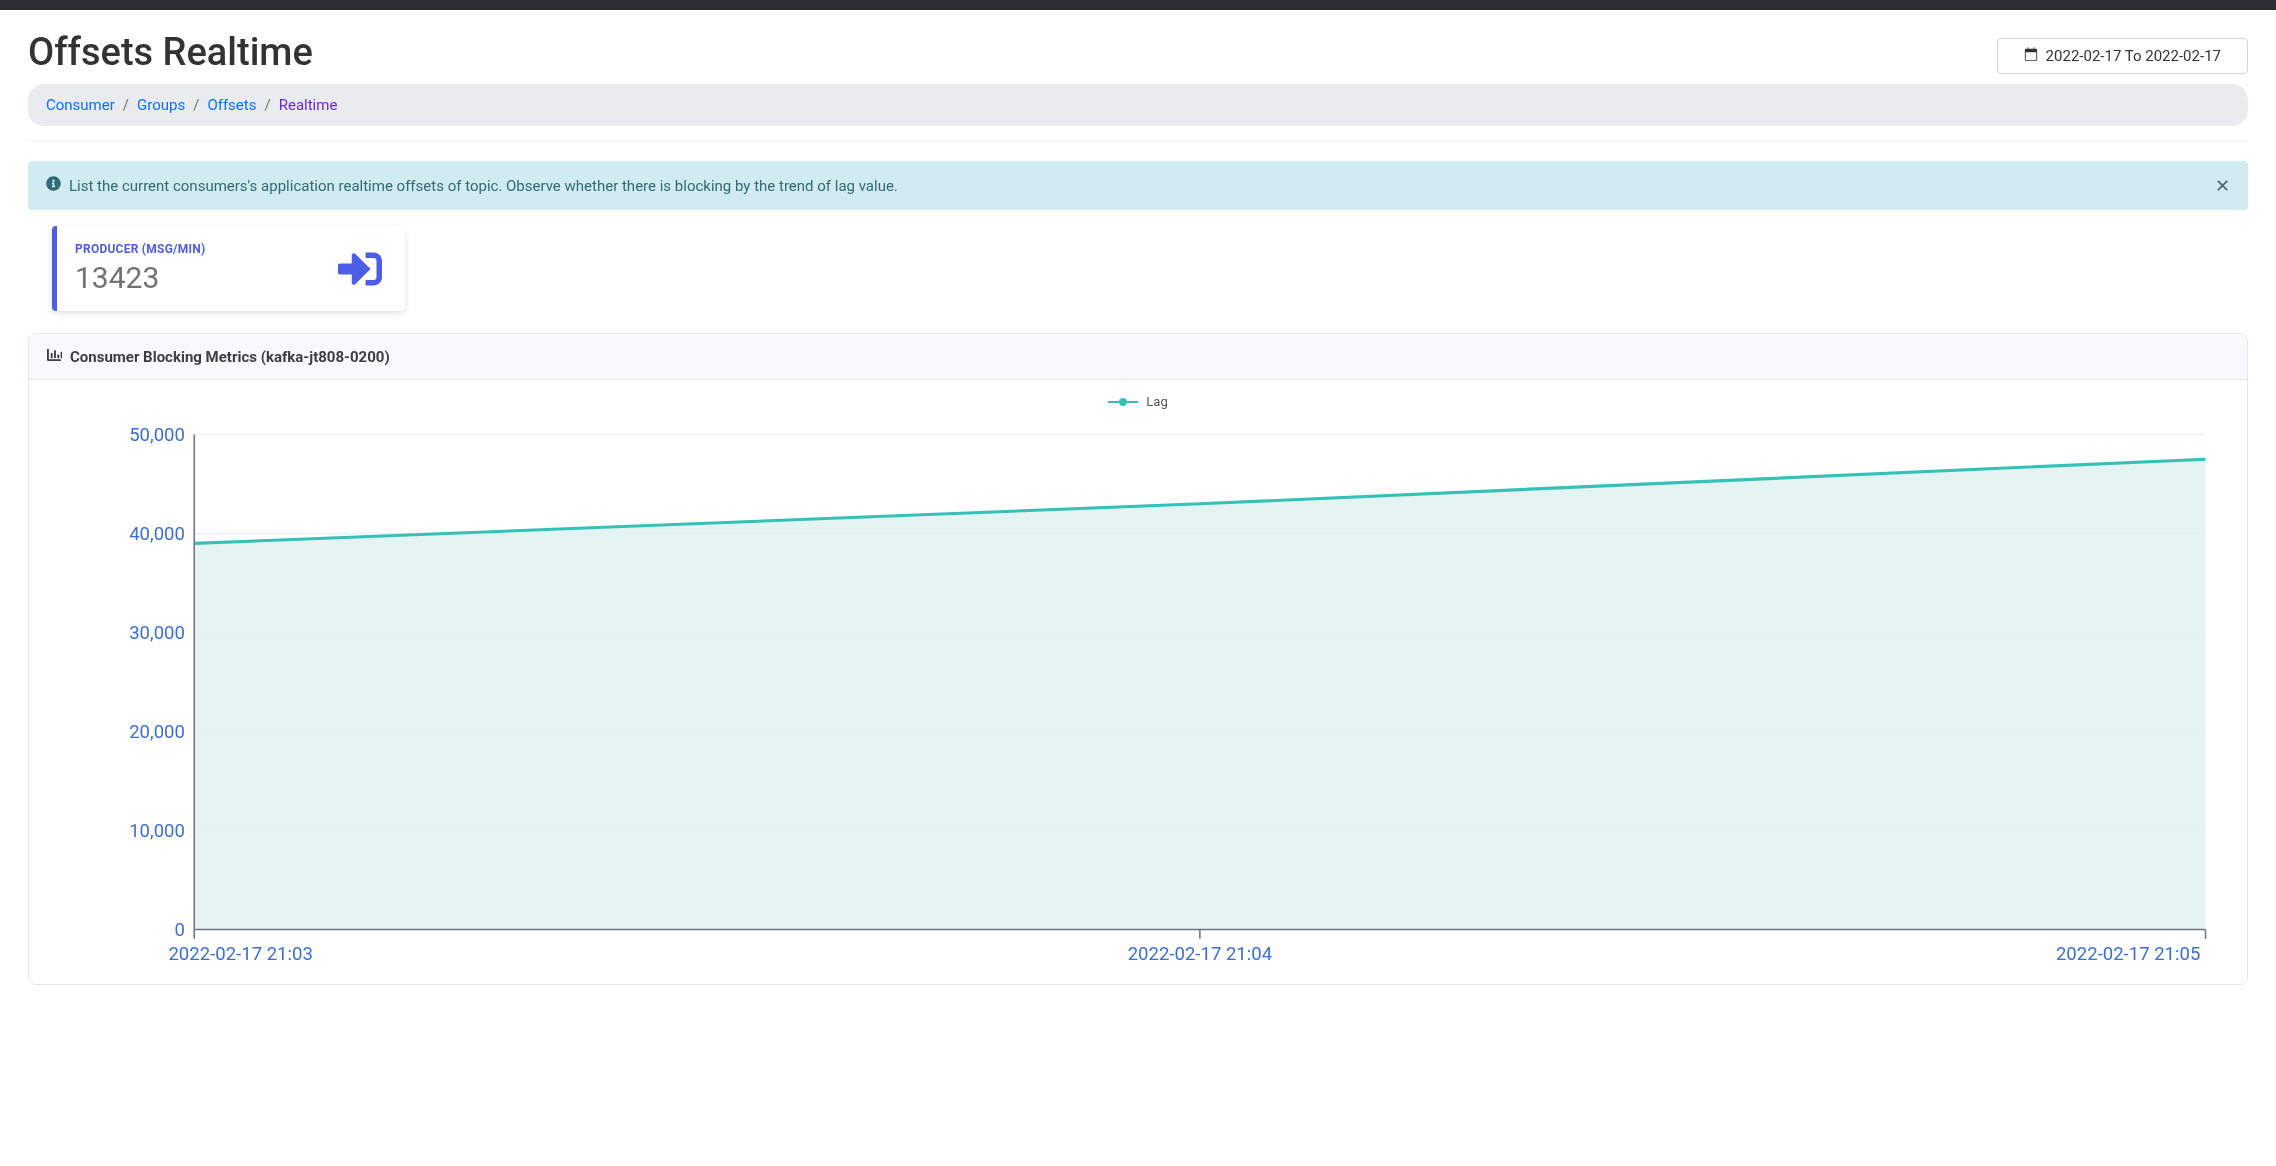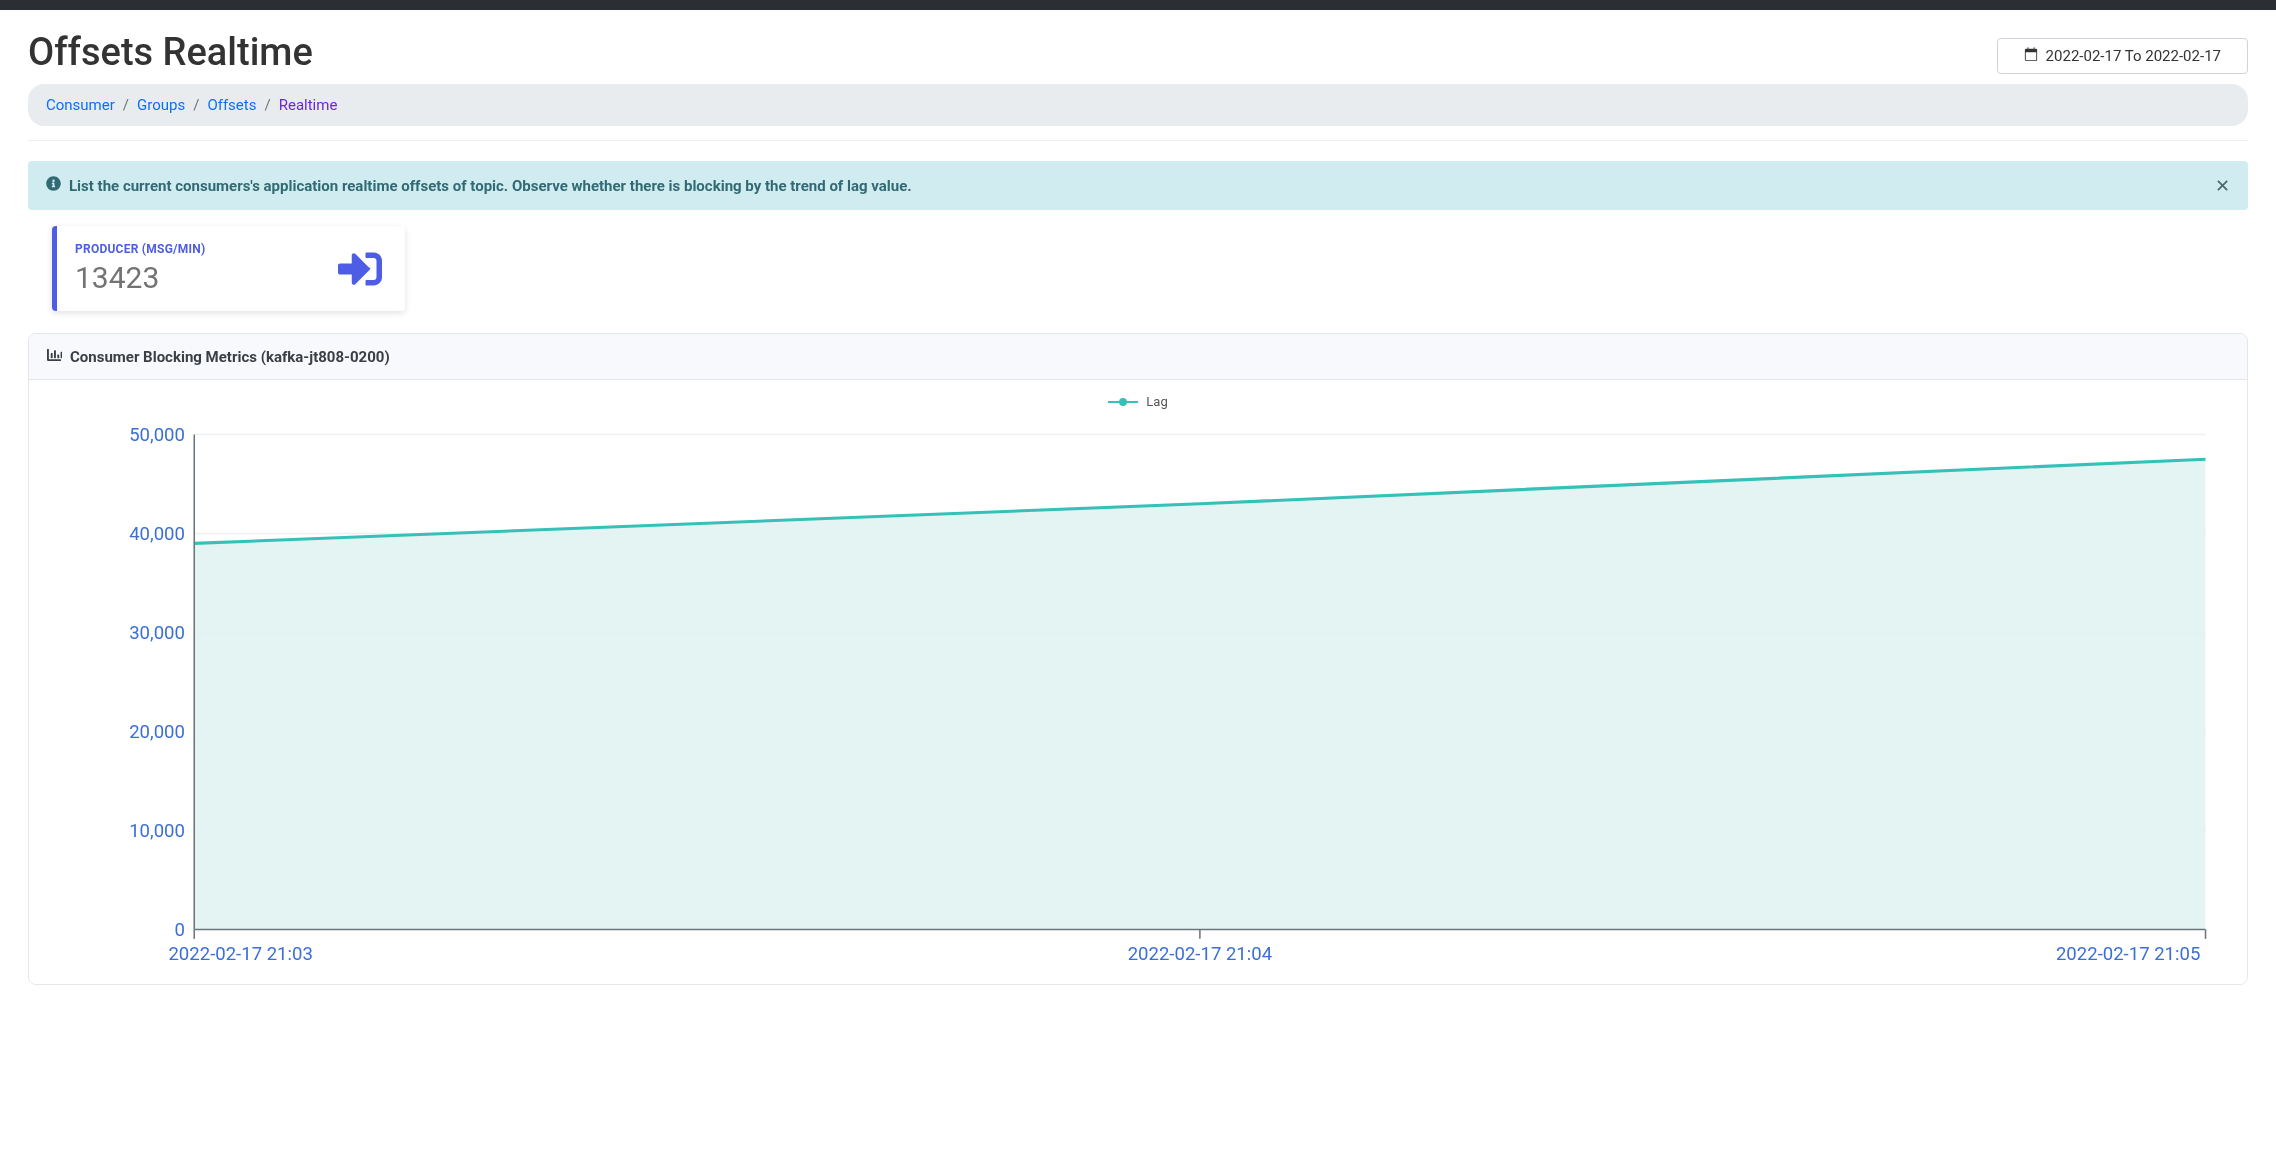--- a/index.html
+++ b/index.html
@@ -21,21 +21,21 @@
     display: flex; align-items: center; gap: 8px; margin-bottom: 14px;
   }
   .breadcrumb a { color: #0d6efd; text-decoration: none; }
   .breadcrumb .sep { color: #6c757d; }
   .breadcrumb .current { color: #6d28d9; }
   hr.divider { border: 0; border-top: 1px solid #eee; margin: 0 0 20px 0; }
   .alert {
     background: #d1ecf1; color: #0c5460; border-radius: 4px; padding: 14px 18px;
     display: flex; align-items: center; justify-content: space-between; margin-bottom: 16px;
   }
-  .alert .msg { display: flex; align-items: center; gap: 8px; font-weight: 700; font-size: 15px; color:#316a74;text-align:right;}
+  .alert .msg { display: flex; align-items: center; gap: 8px; font-weight: 400; font-size: 15px; color:#316a74;text-align:right;}
   .alert .close { color: #4b6a70; cursor: pointer; font-size: 18px; font-weight: 400; }
   .metrics-row { display: flex; gap: 20px; justify-content: space-between; margin-bottom: 22px; }
   .metric-card {
     flex: 0 0 353px; background: #fff; border-radius: 4px; padding: 16px 18px;
     box-shadow: 0 2px 6px rgba(0,0,0,0.12);
     display: flex; justify-content: space-between; align-items: center;
     border-left: 5px solid transparent;
     margin-left: 24px;
   }
   .metric-card.producer { border-left-color: #4e5de6; }

